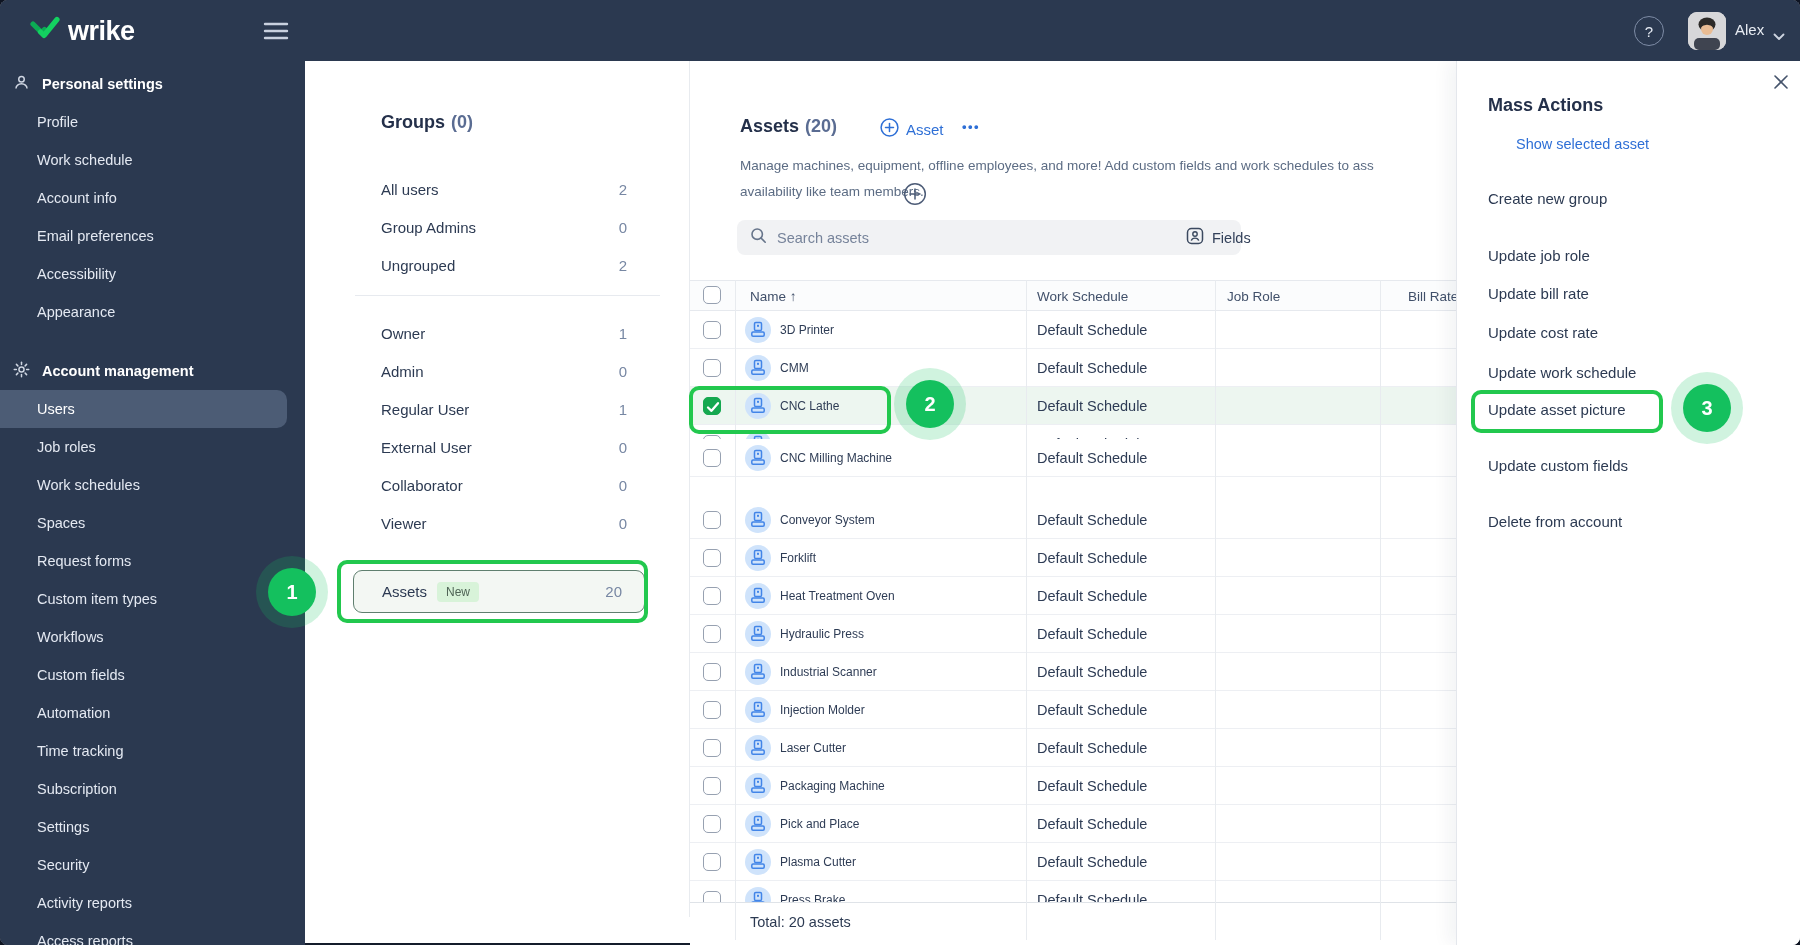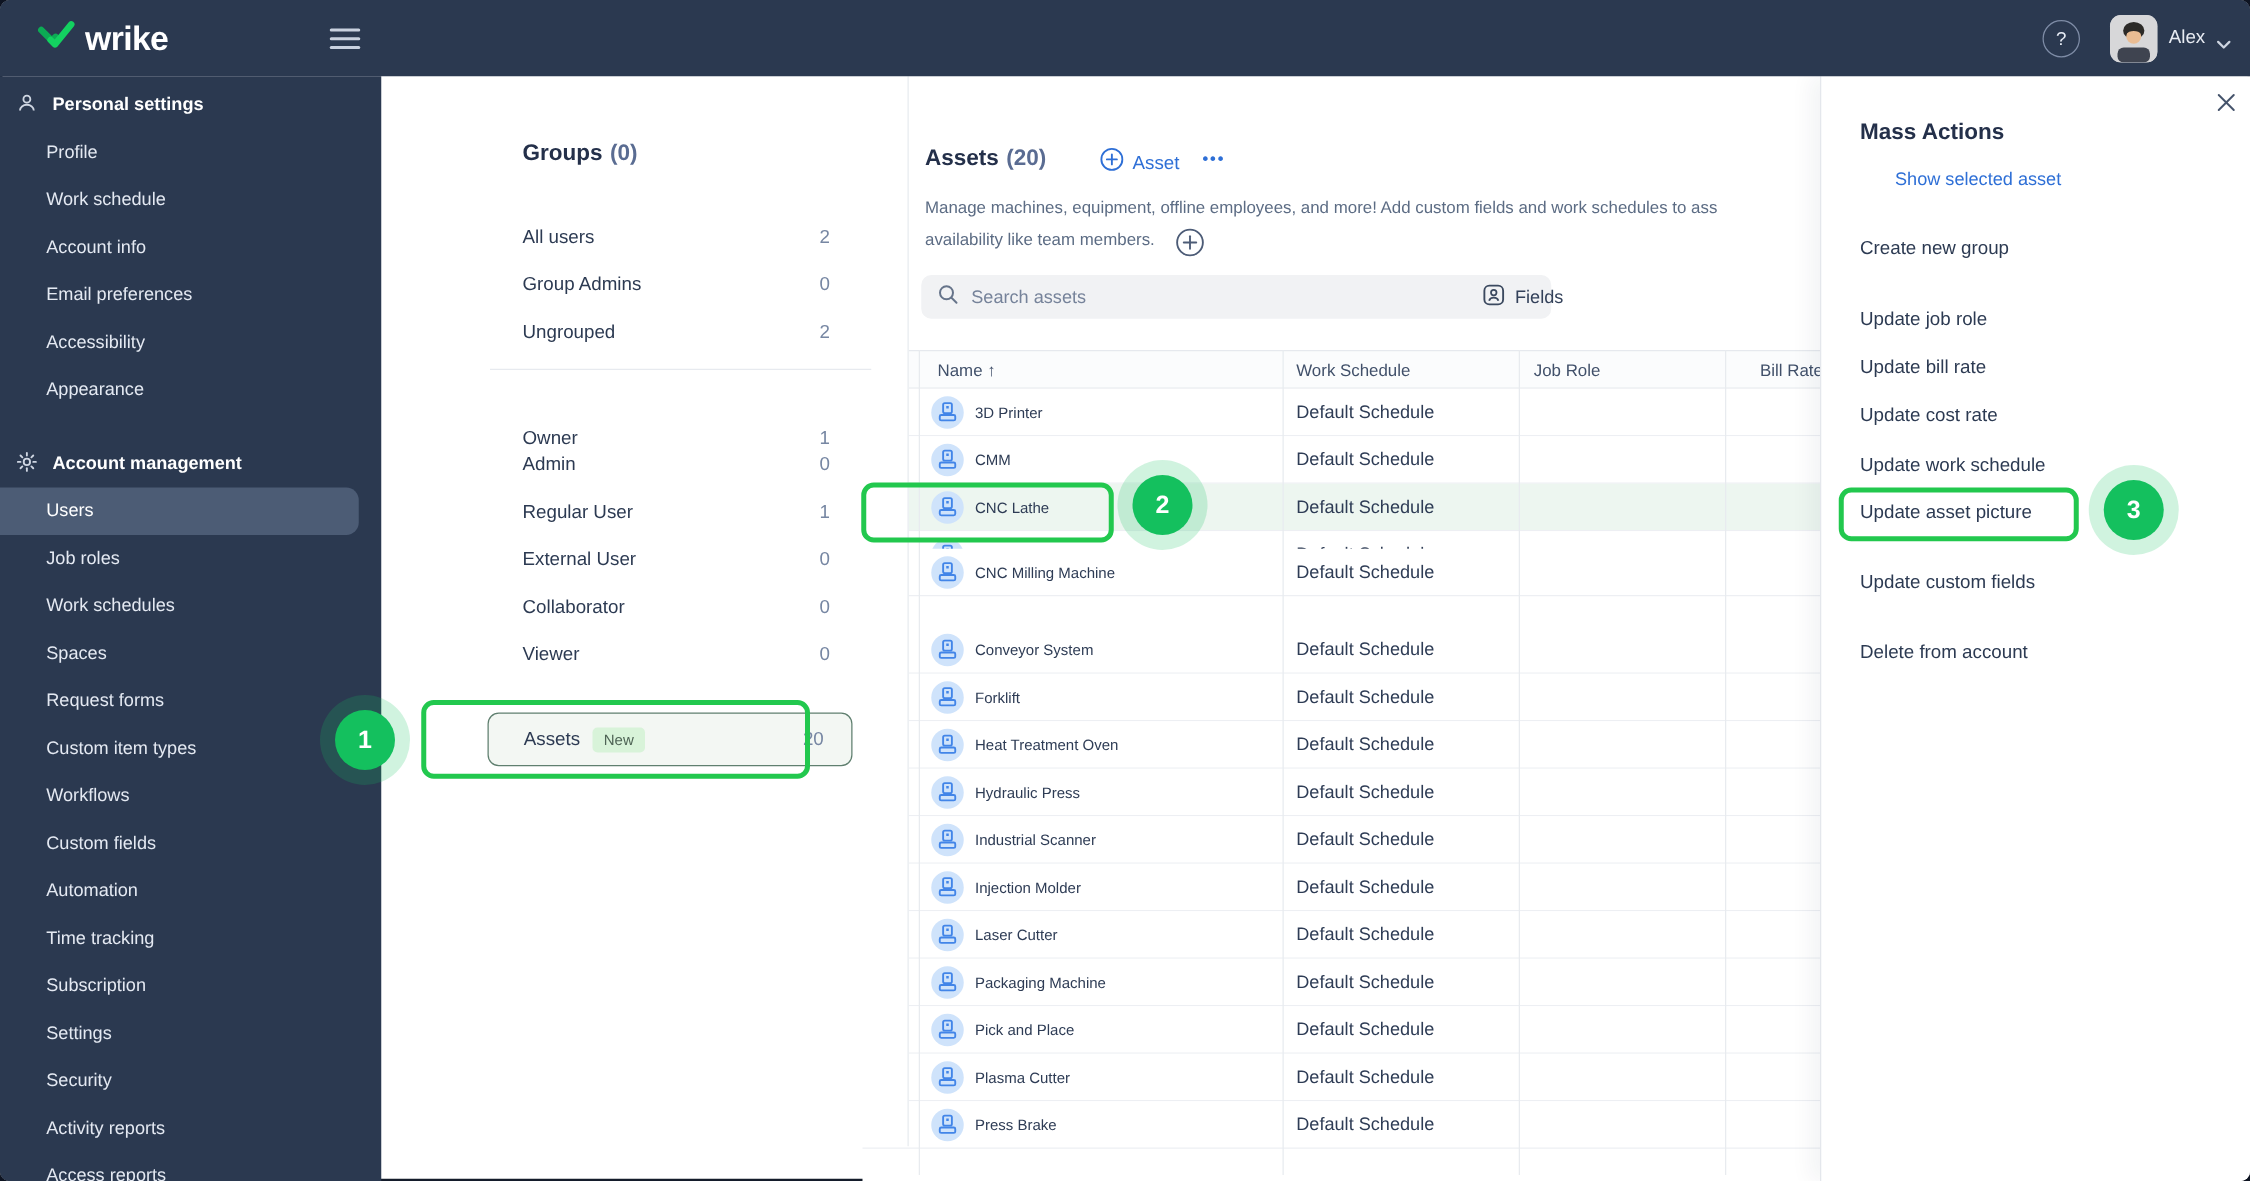--- a/index.html
+++ b/index.html
@@ -23,21 +23,21 @@
   .sidebar { left:0; top:61px; width:305px; height:884px; background:#2b3950; z-index:20; overflow:hidden; }
   .sb-header { height:38px; display:flex; align-items:center; gap:12px; padding-left:13px;
                color:#ffffff; font-size:14.5px; font-weight:bold; cursor:pointer; }
   .sb-item { height:38px; display:flex; align-items:center; padding-left:37px;
              color:#e4e9f2; font-size:14.5px; cursor:pointer; }
   .sb-item.active { background:#4c5c75; width:287px; border-radius:0 10px 10px 0; color:#ffffff; }
   .sb-gap { height:21px; }
 
   
   .groups-panel { left:305px; top:61px; width:385px; height:856px; background:#ffffff;
-                  border-right:1px solid #e8ebef; z-index:5;margin-left:37px; }
+                  border-right:1px solid #e8ebef; z-index:5; }
   .gp-title { left:76px; top:51px; font-size:18px; font-weight:bold; color:#24304a; }
   .gp-title .cnt { color:#5a6c92; font-weight:bold; margin-left:6px; }
   .gp-plus { left:598px; top:121px; width:24px; height:24px; cursor:pointer; }
   .gp-item { left:76px; width:246px; height:38px; display:flex; align-items:center; justify-content:space-between;
              font-size:15px; color:#2c3a52; cursor:pointer; }
   .gp-item .cnt { color:#7787a3; }
   .gp-divider { left:50px; width:305px; height:1px; background:#e7eaef; }
   .assets-item { left:48px; top:509px; width:292px; height:43px; background:#f3f7f3;
                  border:1.5px solid #5f7f6f; border-radius:9px; display:flex; align-items:center;
                  padding:0 22px 0 28px; cursor:pointer; }
@@ -208,21 +208,21 @@
         <span class="cnt">2</span>
       </div>
       <div class="abs gp-item" style="top: 147px;">
         <span>Group Admins</span>
         <span class="cnt">0</span>
       </div>
       <div class="abs gp-item" style="top: 185px;">
         <span>Ungrouped</span>
         <span class="cnt">2</span>
       </div>
-      <div class="abs gp-item" style="top: 270px;">
+      <div class="abs gp-item" style="top: 253px;">
         <span>Owner</span>
         <span class="cnt">1</span>
       </div>
       <div class="abs gp-item" style="top: 291px;">
         <span>Admin</span>
         <span class="cnt">0</span>
       </div>
       <div class="abs gp-item" style="top: 329px;">
         <span>Regular User</span>
         <span class="cnt">1</span>
@@ -475,20 +475,23 @@
               <rect x="8.5" y="4.5" width="7" height="8" rx="1.3" stroke="#4285e8" stroke-width="1.5" fill="none"></rect>
               <rect x="11" y="6.8" width="2" height="2" fill="#4285e8"></rect>
               <rect x="5.8" y="14" width="12.4" height="4.3" rx="1.2" stroke="#4285e8" stroke-width="1.5" fill="none"></rect>
             </svg>
           </div>
           <div class="tname">Press Brake</div>
           <div class="tws">Default Schedule</div>
         </div>
       </div>
 
+  <div class="abs tfoot">
+      <span>Total: 20 assets</span>
+    </div>
       <div class="vline" style="left:45px;"></div>
       <div class="vline" style="left:336px;"></div>
       <div class="vline" style="left:525px;"></div>
       <div class="vline" style="left:690px;"></div>
     </div>
 
   <div class="abs right-panel" id="right-panel">
     <div class="abs rp-close">
       <svg width="16" height="16" viewBox="0 0 16 16">
         <line x1="2" y1="2" x2="14" y2="14" stroke="#45536b" stroke-width="1.6" stroke-linecap="round"></line>

